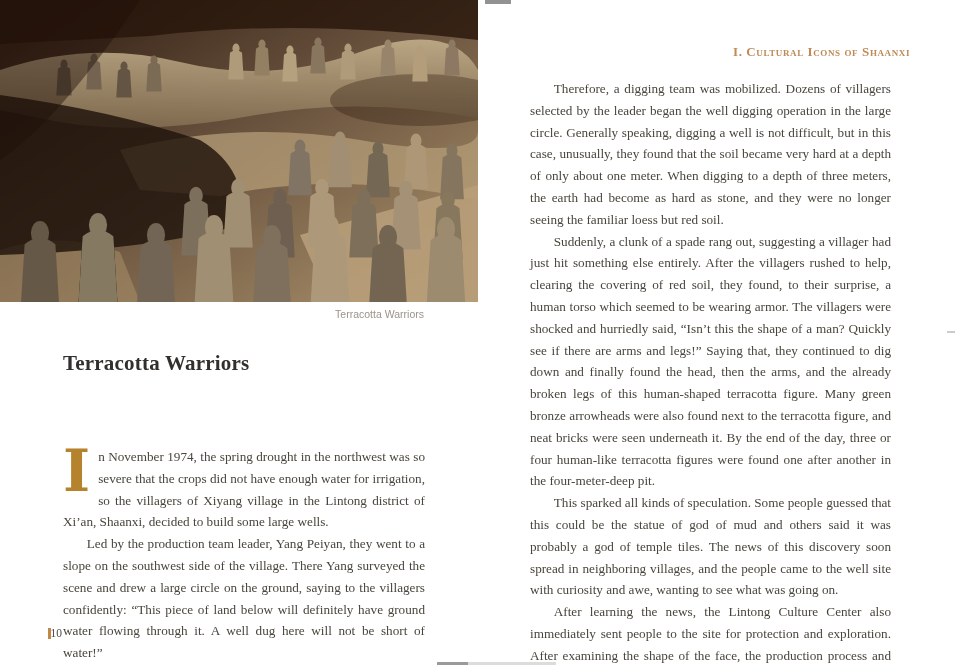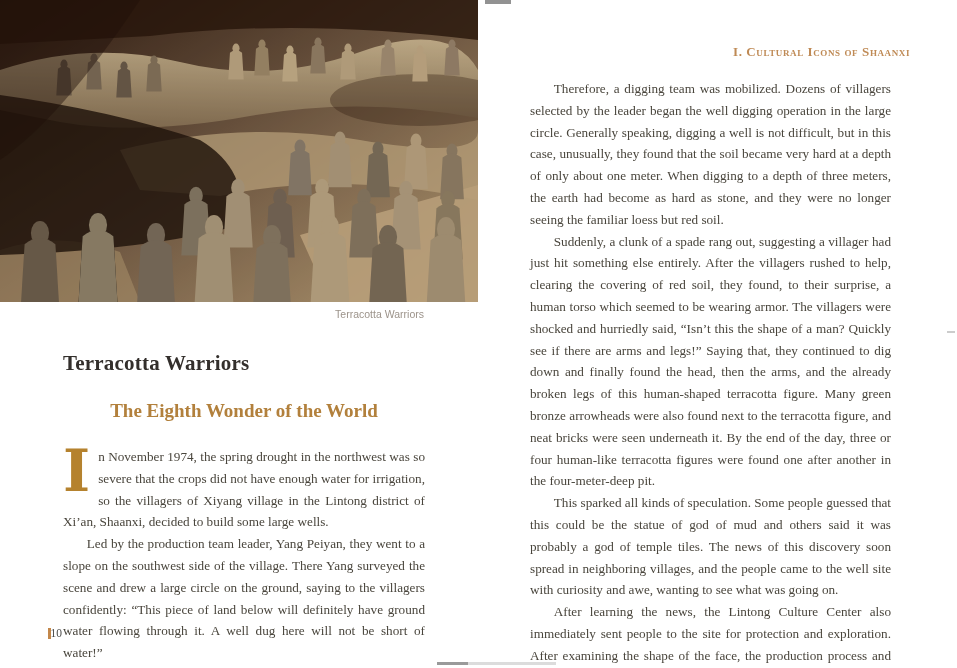--- a/index.html
+++ b/index.html
@@ -161,21 +161,20 @@
       </g>
 
       <rect width="478" height="302" fill="#3a2212" opacity="0.14"></rect>
       <path d="M0 0 L 140 0 Q 60 120 0 160 Z" fill="#1e1008" opacity="0.45"></path>
     </svg>
   </div>
 
   <div class="photo-caption">Terracotta Warriors</div>
 
   <h1 class="lp-title">Terracotta Warriors</h1>
-  <h2 class="lp-subtitle">The Eighth Wonder of the World</h2>
 
   <div class="lp-body">
     <p class="body-para">
       <span class="dropcap">I</span><span>n November 1974, the spring drought in the northwest was so severe that the crops did not have enough water for irrigation, so the villagers of Xiyang village in the Lintong district of Xi’an, Shaanxi, decided to build some large wells.</span>
     </p>
     <p class="body-para indent">Led by the production team leader, Yang Peiyan, they went to a slope on the southwest side of the village. There Yang surveyed the scene and drew a large circle on the ground, saying to the villagers confidently: “This piece of land below will definitely have ground water flowing through it. A well dug here will not be short of water!”</p>
   </div>
 
   <div class="pagenum pagenum-left">
     <span class="bar"></span>

